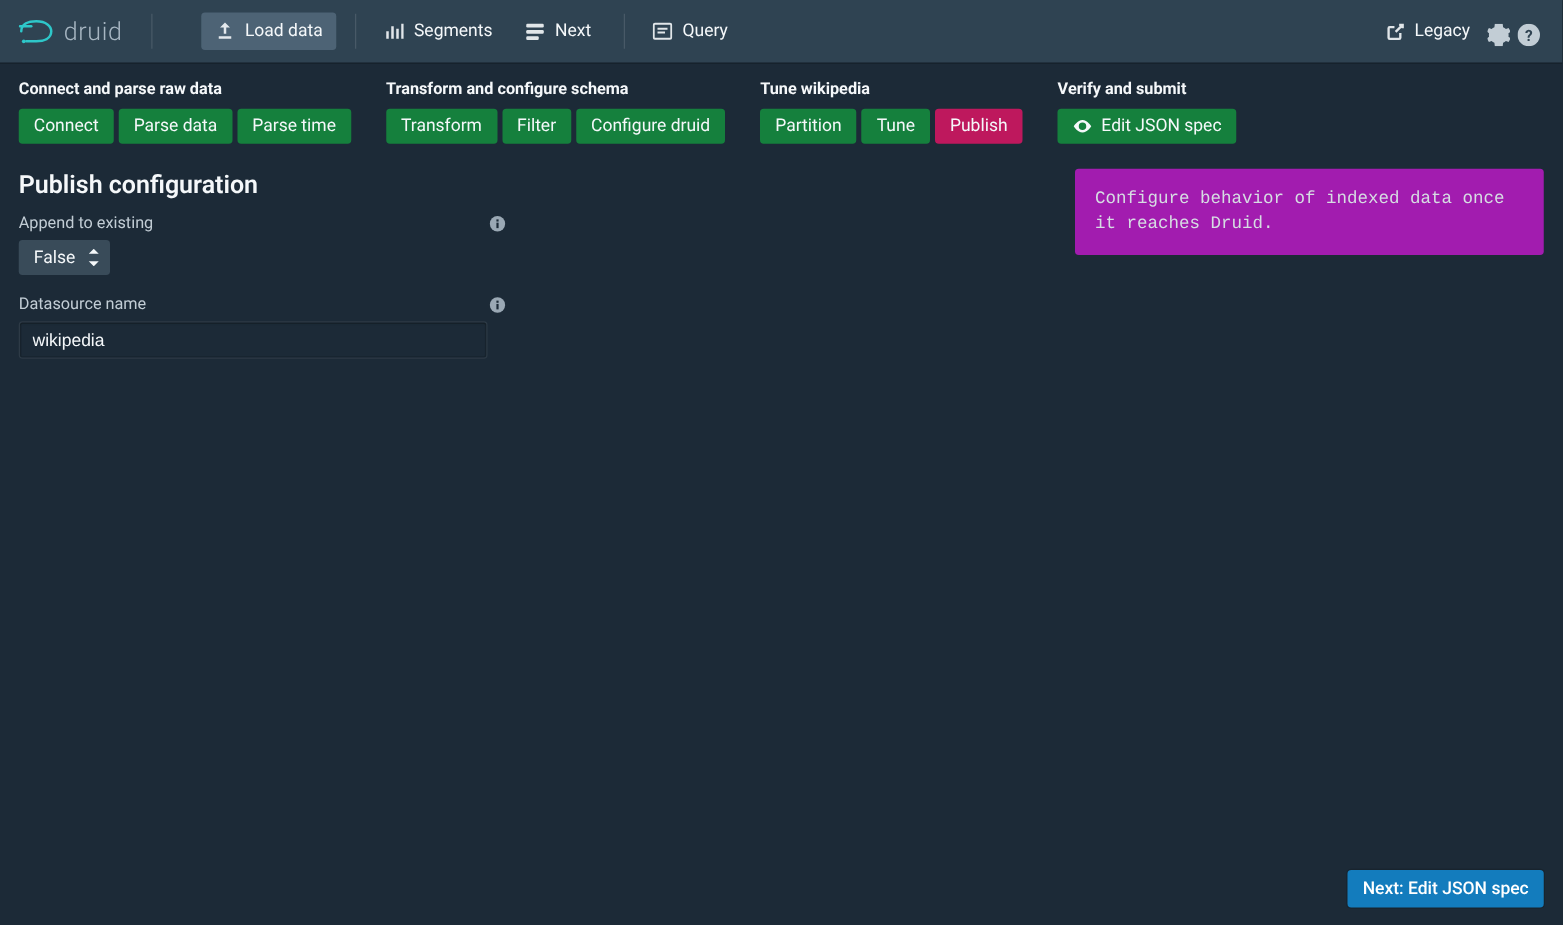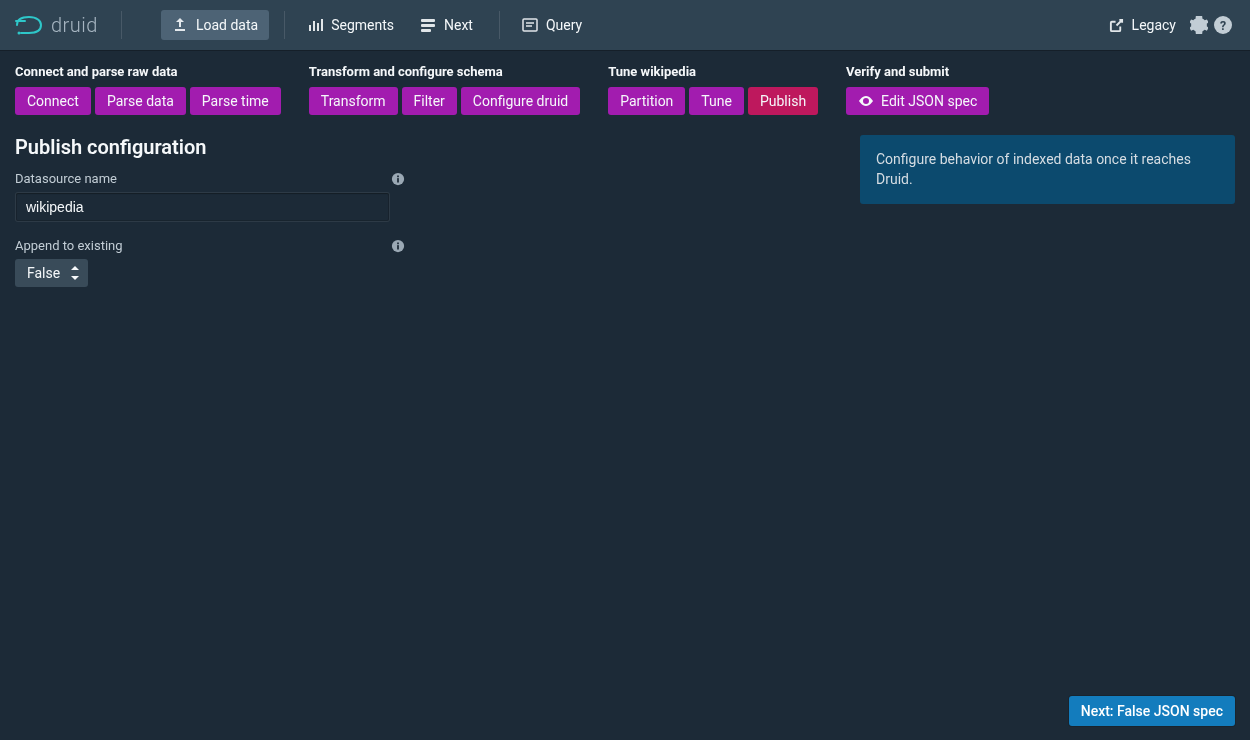--- a/index.html
+++ b/index.html
@@ -62,21 +62,21 @@
       margin-left: 28px;
     }
 
     .nav-btn .nicon {
       opacity: 0.9;
     }
 
     .nav-right {
       margin-left: auto;
       display: flex;
-      align-items: center;
+      align-items: flex-end;
       gap: 0;
     }
 
     .nav-icon-btn {
       display: inline-flex;
       align-items: center;
       justify-content: center;
       width: 24px;
       height: 24px;
       cursor: pointer;
@@ -89,21 +89,21 @@
       display: flex;
       gap: 28px;
       align-items: flex-end;
     }
 
     .step-group { display: flex; flex-direction: column; gap: 8px; }
     .step-title { font-size: 13px; font-weight: 700; color: #f5f8fa; }
     .step-btns { display: flex; gap: 4px; }
 
     .step-btn {
-      background: #a21caf;
+      background: #15803d;
       color: #f5f8fa;
       padding: 6px 12px;
       border-radius: 3px;
       font-size: 14px;
       cursor: pointer;
       display: inline-flex;
       align-items: center;
       gap: 7px;
     }
     .step-btn.sel {
@@ -167,26 +167,27 @@
       padding: 6px 8px 6px 12px;
       color: #f5f8fa;
       font-size: 14px;
       cursor: pointer;
     }
 
     
     .info-box {
       margin-left: auto;
       width: 375px;
-      background: #0c4a6e;
+      background: #a21caf;
       border-radius: 3px;
       padding: 14px 16px;
       color: #d6dde3;
       font-size: 14px;
       line-height: 1.45;
+      font-family: Liberation Mono, monospace;
     }
 
     
     .next-btn {
       position: absolute;
       right: 15px;
       bottom: 14px;
       background: #137cbd;
       color: #fff;
       border-radius: 3px;
@@ -351,34 +352,20 @@
         <span>Edit JSON spec</span>
       </div>
     </div>
   </div>
 
 </div>
 
 <div class="main">
   <div class="form-col">
     <div class="section-title">Publish configuration</div>
-
-    <div class="field">
-      <div class="field-label-row">
-        <span class="field-label">Datasource name</span>
-        <span class="info-icon">
-          <svg width="14" height="14" viewBox="0 0 16 16" fill="currentColor">
-              <circle cx="8" cy="8" r="7"></circle>
-              <rect x="7" y="7" width="2" height="5" fill="#1c2a37"></rect>
-              <rect x="7" y="4" width="2" height="2" fill="#1c2a37"></rect>
-            </svg>
-        </span>
-      </div>
-      <input class="text-input" type="text" value="wikipedia" style="">
-    </div>
 
     <div class="field">
       <div class="field-label-row">
         <span class="field-label">Append to existing</span>
         <span class="info-icon">
           <svg width="14" height="14" viewBox="0 0 16 16" fill="currentColor">
               <circle cx="8" cy="8" r="7"></circle>
               <rect x="7" y="7" width="2" height="5" fill="#1c2a37"></rect>
               <rect x="7" y="4" width="2" height="2" fill="#1c2a37"></rect>
             </svg>
@@ -386,22 +373,36 @@
       </div>
       <div class="select-ctl">
         <span>False</span>
         <span>
           <svg width="10" height="14" viewBox="0 0 10 14" fill="currentColor">
               <path d="M5 0l4 4H1zM5 14l4-4H1z"></path>
             </svg>
         </span>
       </div>
     </div>
+
+    <div class="field">
+      <div class="field-label-row">
+        <span class="field-label">Datasource name</span>
+        <span class="info-icon">
+          <svg width="14" height="14" viewBox="0 0 16 16" fill="currentColor">
+              <circle cx="8" cy="8" r="7"></circle>
+              <rect x="7" y="7" width="2" height="5" fill="#1c2a37"></rect>
+              <rect x="7" y="4" width="2" height="2" fill="#1c2a37"></rect>
+            </svg>
+        </span>
+      </div>
+      <input class="text-input" type="text" value="wikipedia" style="">
+    </div>
   </div>
 
   <div class="info-box">
     <span>Configure behavior of indexed data once it reaches Druid.</span>
   </div>
 </div>
 
 <div class="next-btn">
-  <span>Next: False JSON spec</span>
+  <span>Next: Edit JSON spec</span>
 </div>
 
 </body></html>

